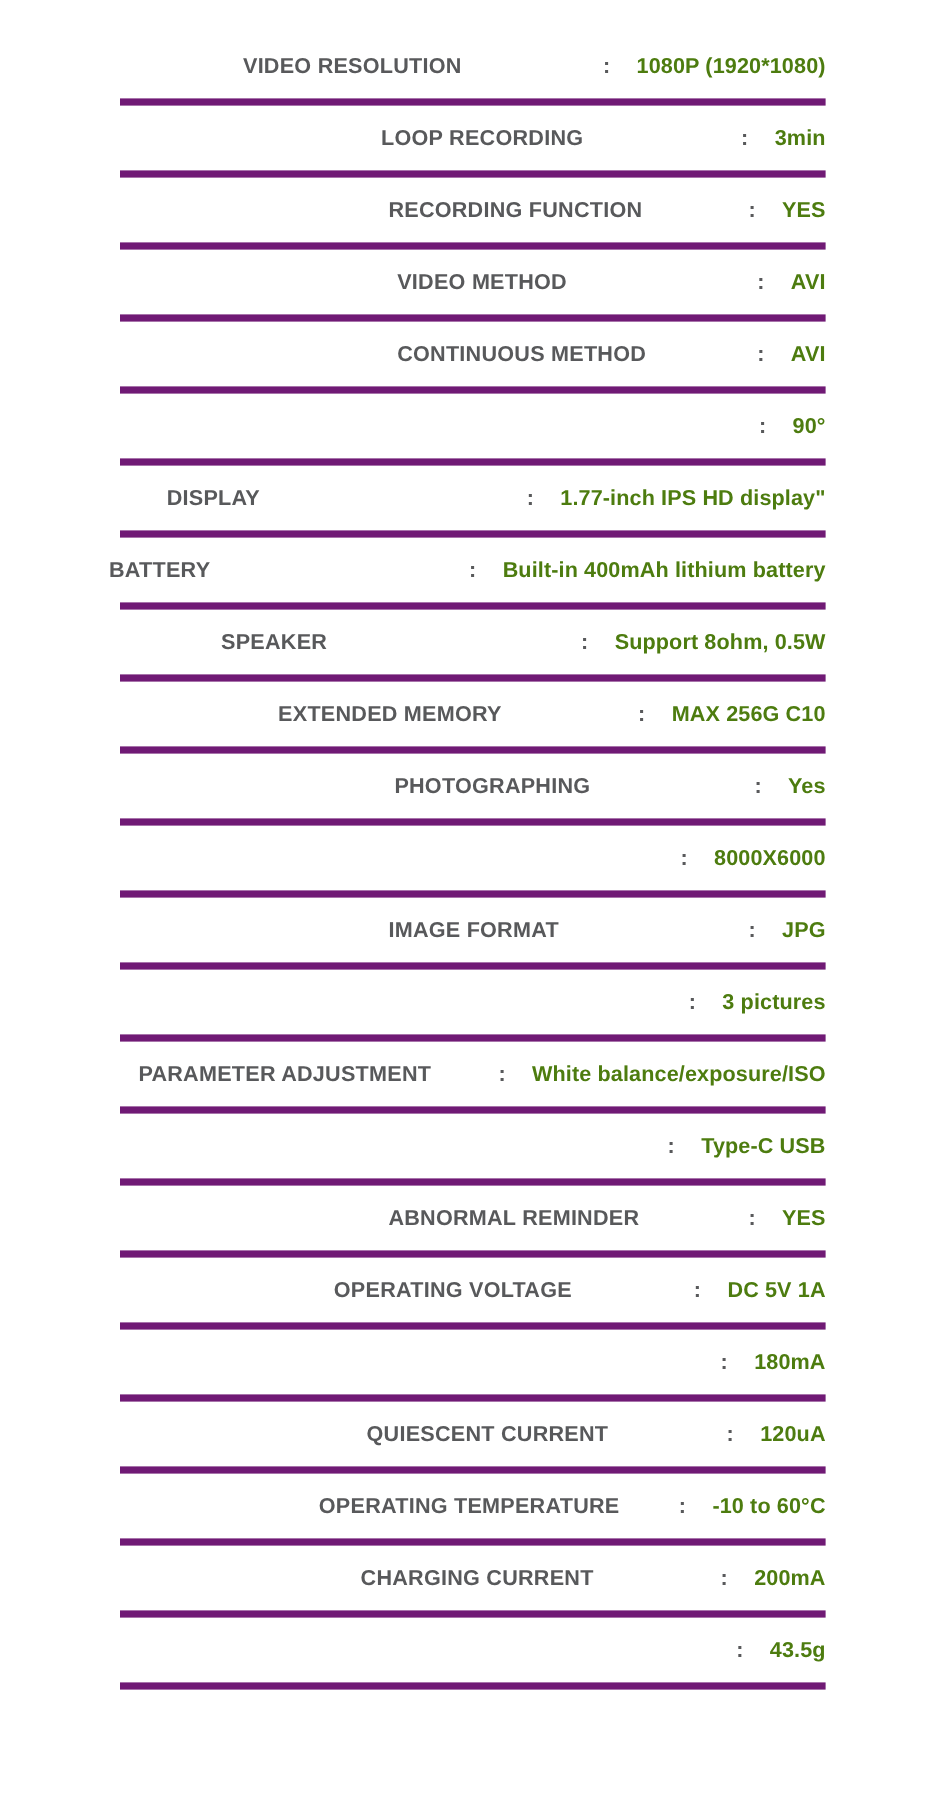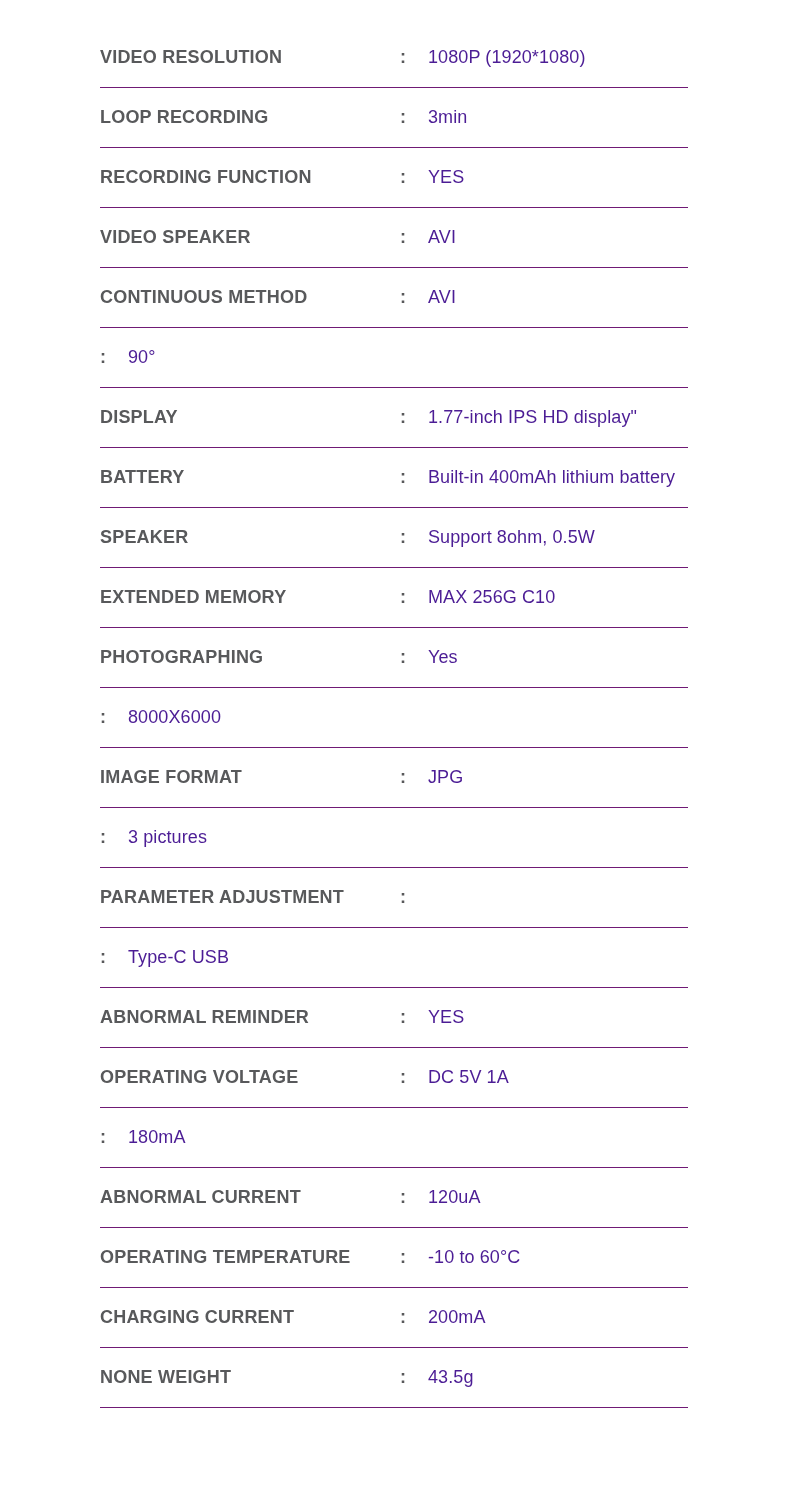--- a/index.html
+++ b/index.html
@@ -17,43 +17,44 @@
   .spec-table {
     position: absolute;
     left: 100px;
     top: 28px;
     width: 588px;
   }
   .spec-row {
     height: 60px;
     display: flex;
     align-items: center;
-    border-bottom: 1px solid #701a75;
+    border-bottom: 6px solid #701a75;
     box-sizing: border-box;
+    justify-content: flex-end;
   }
   .spec-label {
     width: 300px;
     flex: 0 0 300px;
     font-size: 18px;
     font-weight: 700;
     color: #58595b;
     letter-spacing: 0.2px;
     white-space: nowrap;
   }
   .spec-colon {
     width: 28px;
     flex: 0 0 28px;
     font-size: 18px;
     font-weight: 700;
     color: #58595b;
   }
   .spec-value {
     font-size: 18px;
-    font-weight: 400;
-    color: #4c1d95;
+    font-weight: 700;
+    color: #4d7c0f;
     letter-spacing: 0.1px;
     white-space: nowrap;
   }
 </style>
 </head>
 <body>
 
 <div class="spec-table" id="spec-table">
     <div class="spec-row">
       <div class="spec-label">VIDEO RESOLUTION</div>
@@ -64,21 +65,21 @@
       <div class="spec-label">LOOP RECORDING</div>
       <div class="spec-colon">:</div>
       <div class="spec-value">3min</div>
     </div>
     <div class="spec-row">
       <div class="spec-label">RECORDING FUNCTION</div>
       <div class="spec-colon">:</div>
       <div class="spec-value">YES</div>
     </div>
     <div class="spec-row">
-      <div class="spec-label">VIDEO SPEAKER</div>
+      <div class="spec-label">VIDEO METHOD</div>
       <div class="spec-colon">:</div>
       <div class="spec-value">AVI</div>
     </div>
     <div class="spec-row">
       <div class="spec-label">CONTINUOUS METHOD</div>
       <div class="spec-colon">:</div>
       <div class="spec-value">AVI</div>
     </div>
     <div class="spec-row">
       <div class="spec-colon">:</div>
@@ -118,52 +119,52 @@
       <div class="spec-colon">:</div>
       <div class="spec-value">JPG</div>
     </div>
     <div class="spec-row">
       <div class="spec-colon">:</div>
       <div class="spec-value">3 pictures</div>
     </div>
     <div class="spec-row">
       <div class="spec-label">PARAMETER ADJUSTMENT</div>
       <div class="spec-colon">:</div>
+      <div class="spec-value">White balance/exposure/ISO</div>
     </div>
     <div class="spec-row">
       <div class="spec-colon">:</div>
       <div class="spec-value">Type-C USB</div>
     </div>
     <div class="spec-row">
       <div class="spec-label">ABNORMAL REMINDER</div>
       <div class="spec-colon">:</div>
       <div class="spec-value">YES</div>
     </div>
     <div class="spec-row">
       <div class="spec-label">OPERATING VOLTAGE</div>
       <div class="spec-colon">:</div>
       <div class="spec-value">DC 5V 1A</div>
     </div>
     <div class="spec-row">
       <div class="spec-colon">:</div>
       <div class="spec-value">180mA</div>
     </div>
     <div class="spec-row">
-      <div class="spec-label">ABNORMAL CURRENT</div>
+      <div class="spec-label">QUIESCENT CURRENT</div>
       <div class="spec-colon">:</div>
       <div class="spec-value">120uA</div>
     </div>
     <div class="spec-row">
       <div class="spec-label">OPERATING TEMPERATURE</div>
       <div class="spec-colon">:</div>
       <div class="spec-value">-10 to 60°C</div>
     </div>
     <div class="spec-row">
       <div class="spec-label">CHARGING CURRENT</div>
       <div class="spec-colon">:</div>
       <div class="spec-value">200mA</div>
     </div>
     <div class="spec-row">
-      <div class="spec-label">NONE WEIGHT</div>
       <div class="spec-colon">:</div>
       <div class="spec-value">43.5g</div>
     </div>
   </div>
 
 </body></html>

